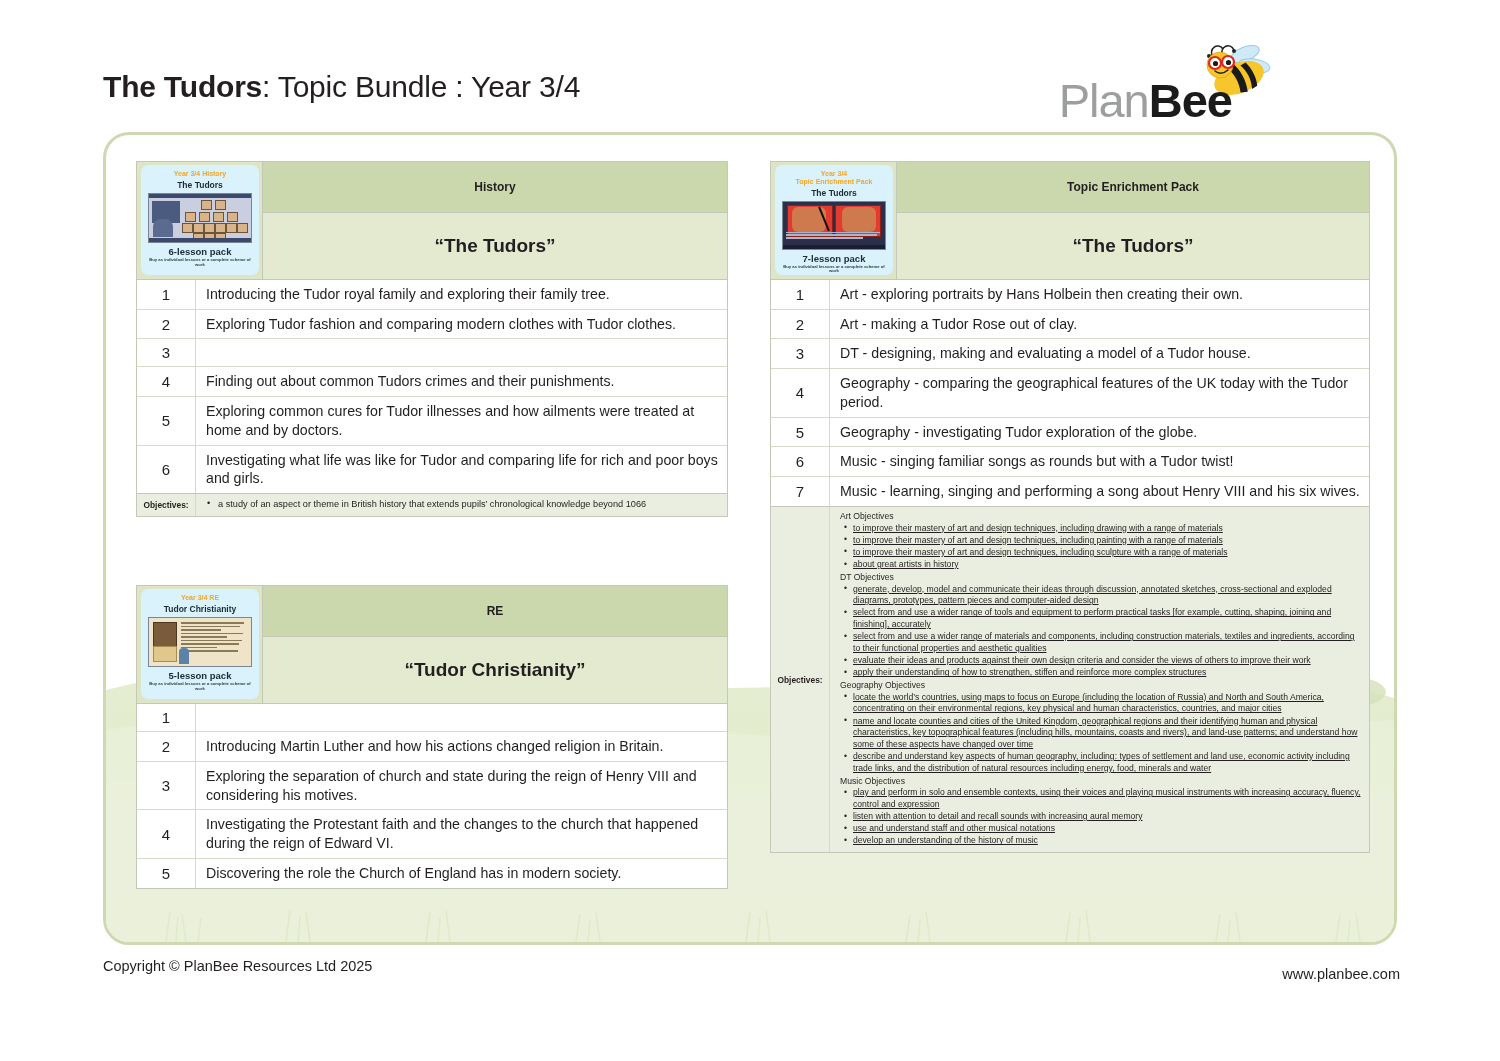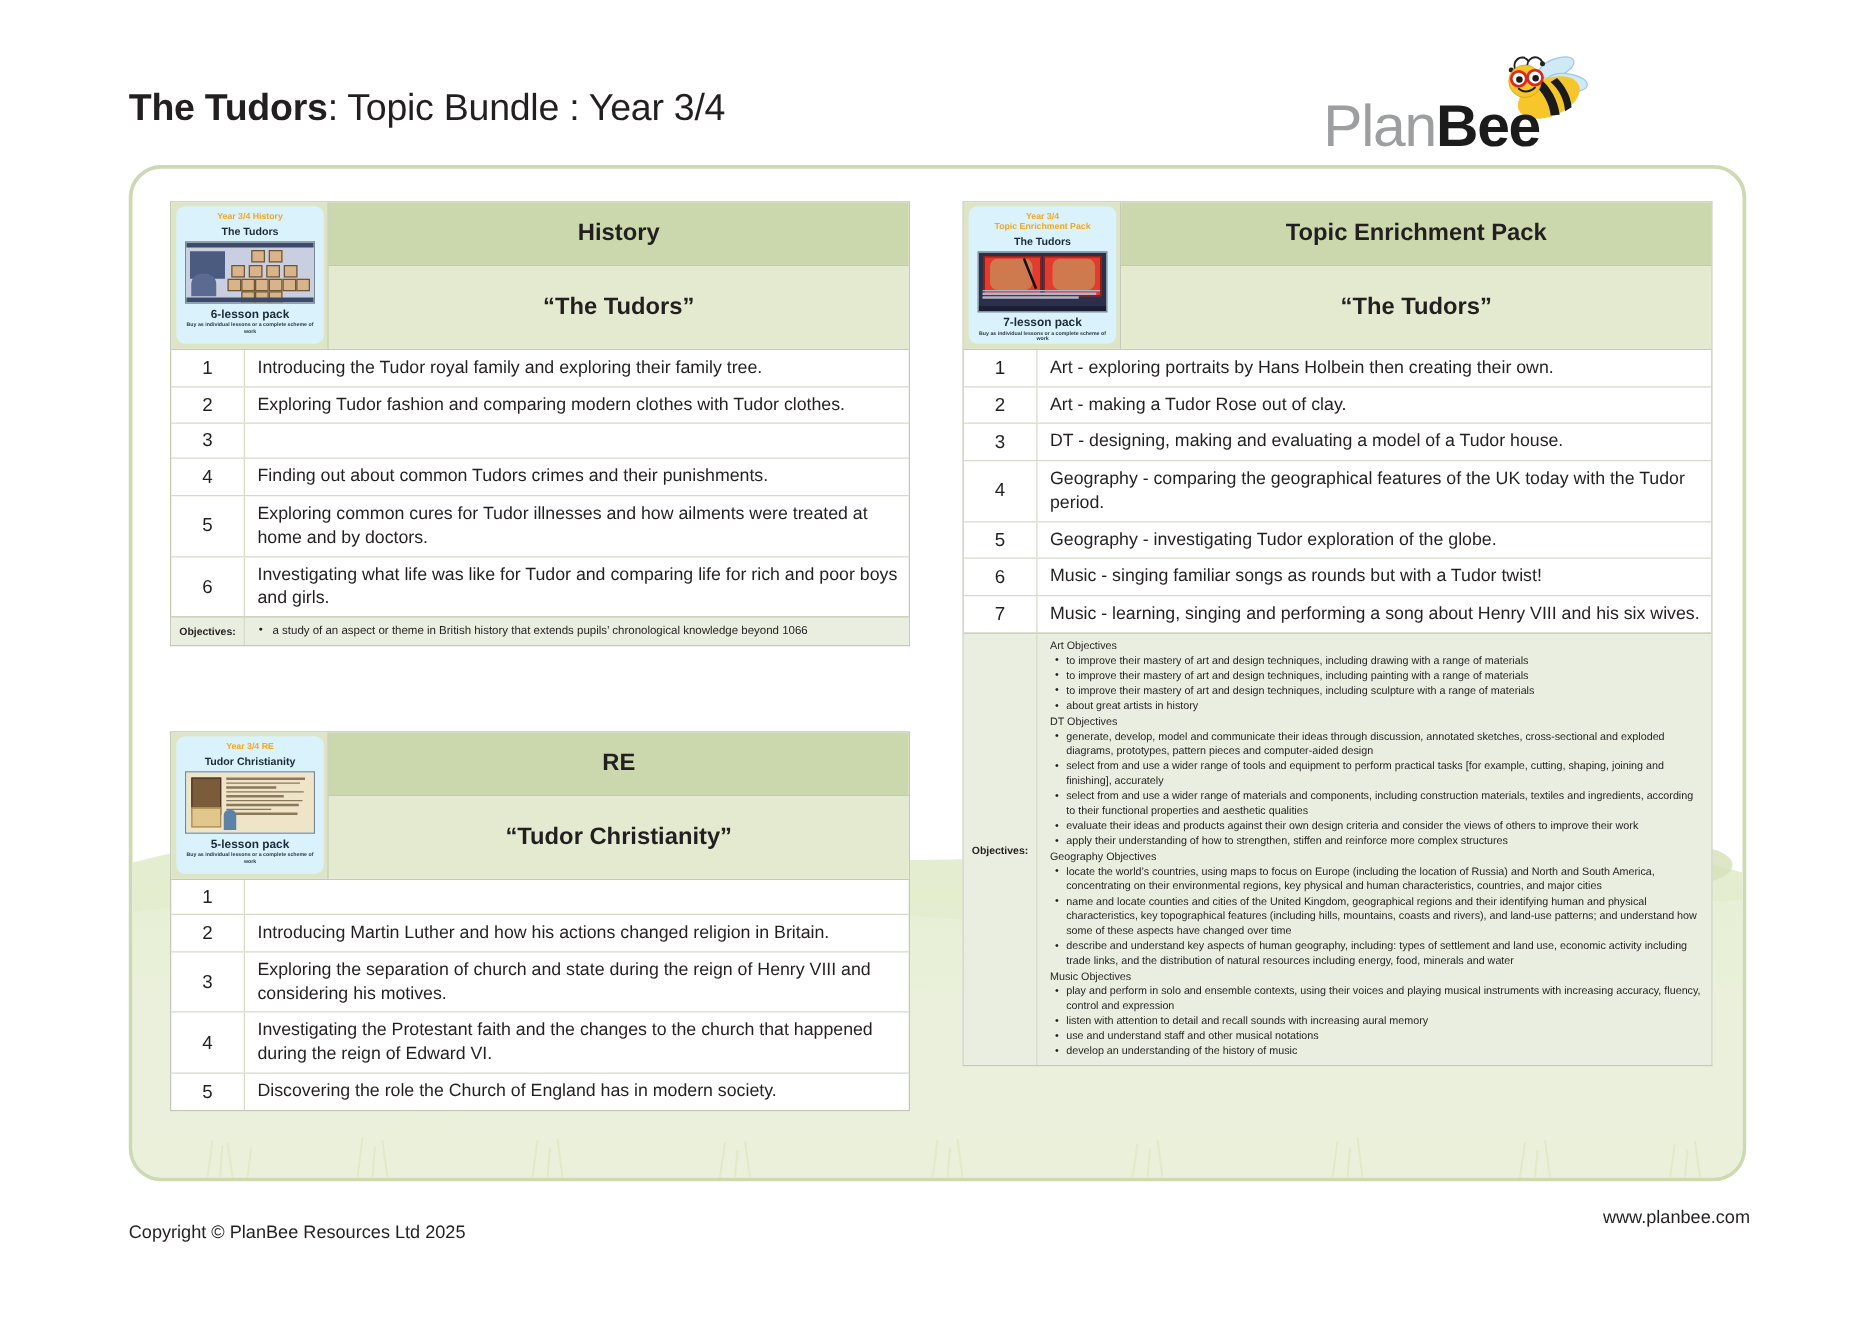--- a/index.html
+++ b/index.html
@@ -121,21 +121,21 @@
     flex: 1;
     display: flex;
     flex-direction: column;
   }
   .subject-band {
     background: #cbd7ad;
     height: 50px;
     display: flex;
     align-items: center;
     justify-content: center;
-    font-size: 19px;
+    font-size: 12px;
     font-weight: bold;
     border-bottom: 1px solid #c3c9b6;
   }
   .pack-band {
     background: #e3eacf;
     flex: 1;
     display: flex;
     align-items: center;
     justify-content: center;
     font-size: 19px;
@@ -270,20 +270,21 @@
     flex: 1;
     padding: 3px 8px 4px 10px;
     font-size: 8.6px;
     line-height: 1.36;
   }
   .obj-body .grp-title { margin: 1px 0 0 0; }
   .obj-body ul {
     margin: 0 0 1px 0;
     padding-left: 13px;
     list-style: none;
+    text-decoration: underline;
   }
   .obj-body li {
     position: relative;
     margin-bottom: 0.5px;
   }
   .obj-body li:before {
     content: "\2022";
     position: absolute;
     left: -9px;
     top: -0.5px;
@@ -309,21 +310,21 @@
 
   
   .footer {
     position: absolute;
     left: 0;
     top: 958px;
     width: 1500px;
     height: 50px;
     font-size: 14.5px;
   }
-  .footer .copy { position: absolute; left: 103px; top: 20px; }
+  .footer .copy { position: absolute; left: 103px; top: 0; }
   .footer .site { position: absolute; right: 100px; top: 8px; }
 </style>
 </head>
 <body>
 
 <div class="page">
 
   <div class="header">
     <div class="page-title">
       <span class="bold">The Tudors</span><span class="light">: Topic Bundle : Year 3/4</span>

